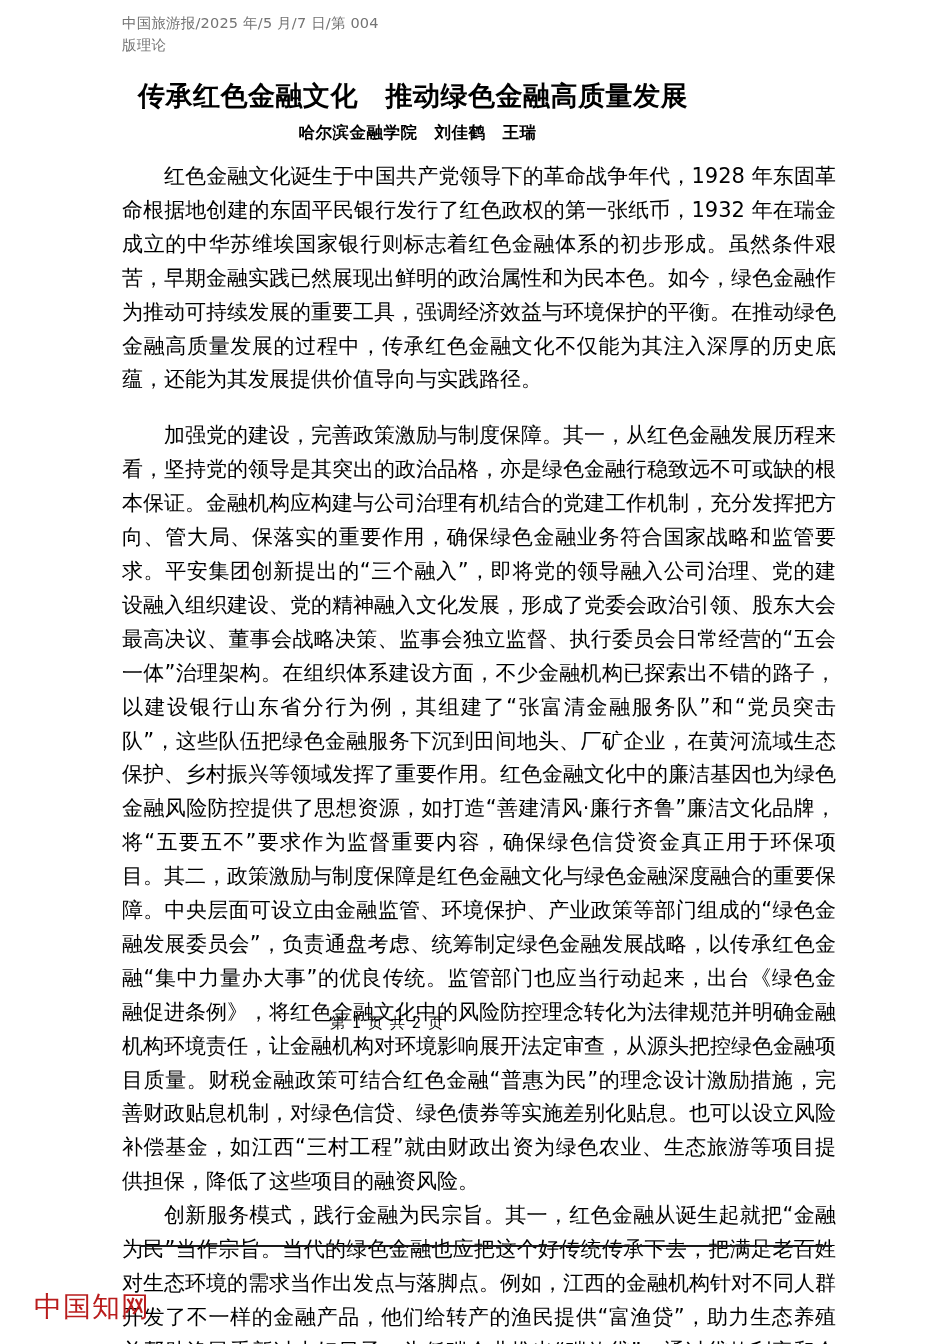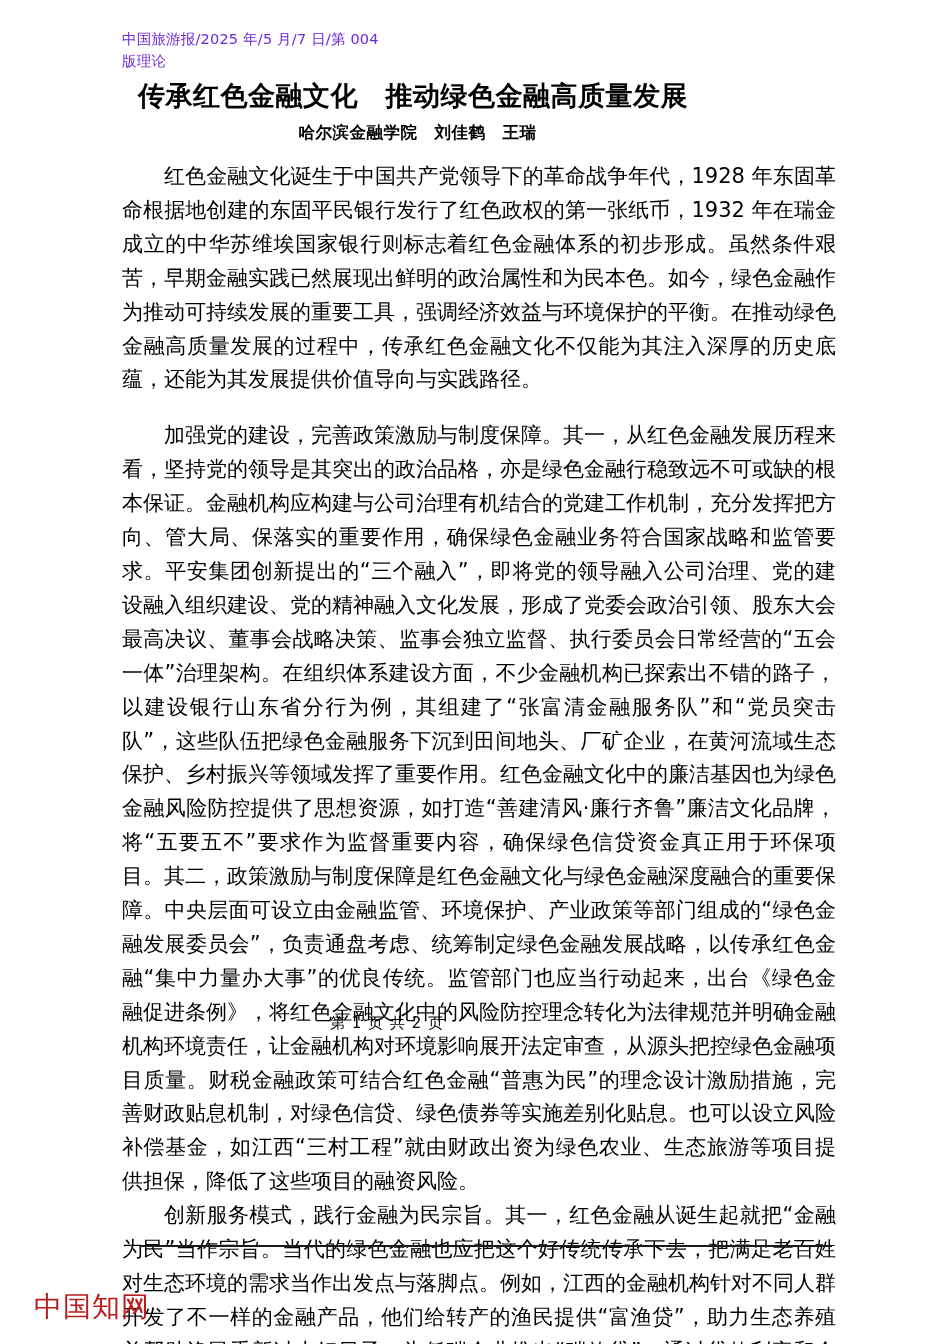--- a/index.html
+++ b/index.html
@@ -26,22 +26,21 @@
 
   
   .doc-header {
     position: absolute;
     left: 122px;
     top: 12px;
     width: 520px;
     font-size: 14.5px;
     line-height: 22px;
     letter-spacing: 0.2px;
-    color: #6d28d9;
-    margin-top: 16px;
+    color: #737373;
   }
   .doc-header .line {
     display: block;
     white-space: pre;
   }
 
   
   .title-block {
     position: absolute;
     left: 0;

